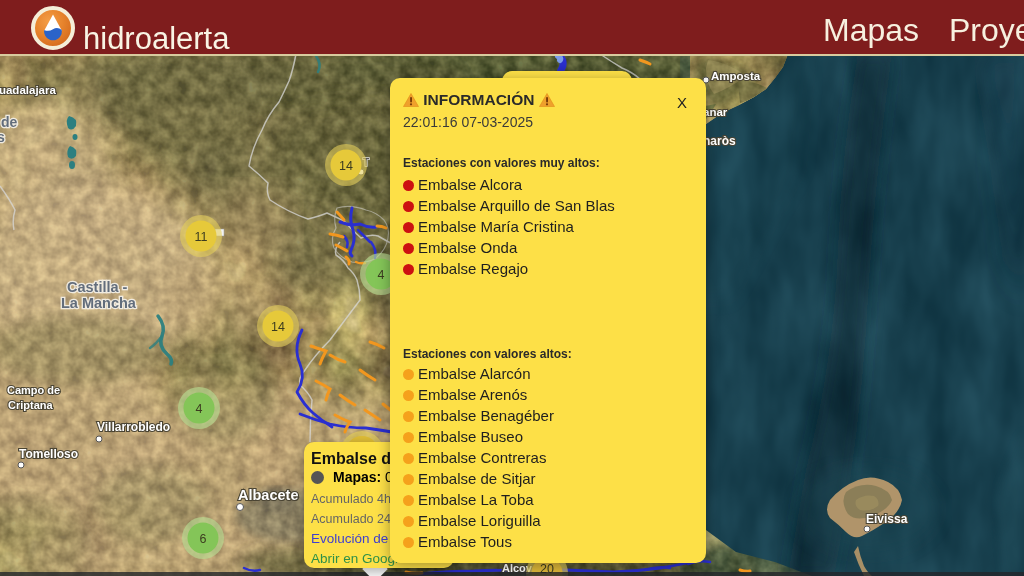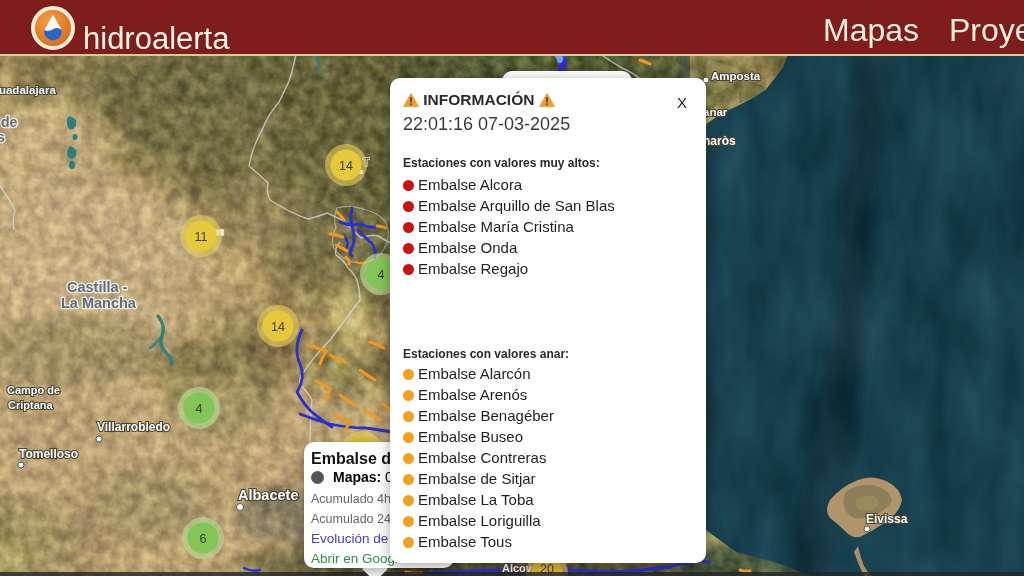--- a/index.html
+++ b/index.html
@@ -7,27 +7,27 @@
        font-family:"Liberation Sans",sans-serif;background:#c7a97c;}
   #map{position:absolute;left:0;top:0;width:1024px;height:576px;}
   
   #hdr{position:absolute;left:0;top:0;width:1024px;height:54px;background:#7f1d1d;
        border-bottom:2px solid #d9cb9e;z-index:40;}
   #logo{position:absolute;left:31px;top:6px;width:36px;height:36px;border-radius:50%;
         border:4px solid #f5eed8;background:radial-gradient(circle at 38% 32%,#f49d45 0%,#e8862e 40%,#d86f20 75%,#cd671d 100%);}
   #brand{position:absolute;left:83px;top:21px;font-size:31px;color:#f9f4e4;}
   .nav{position:absolute;top:12px;font-size:32px;color:#f7f0df;}
   
-  .pop{position:absolute;background:#ffffff;border-radius:10px;box-shadow:0 3px 14px rgba(0,0,0,.35);}
+  .pop{position:absolute;background:#fde047;border-radius:10px;box-shadow:0 3px 14px rgba(0,0,0,.35);}
   #pop2{left:502px;top:71px;width:130px;height:40px;z-index:6;}
   #popMain{left:390px;top:78px;width:316px;height:485px;z-index:10;font-size:15px;color:#1f1f1f;}
   #popMain .abs{position:absolute;left:13px;white-space:nowrap;}
   #ptitle{top:13px;font-weight:bold;font-size:15.5px;color:#2a2a2a;}
   #pclose{position:absolute;top:16px;right:19px;font-size:15px;color:#222;}
-  #pdate{top:36px;font-size:18px;color:#3a3a3a;}
+  #pdate{top:36px;font-size:14px;color:#3a3a3a;}
   .phead{font-weight:bold;font-size:12px;color:#2a2a2a;line-height:21px;}
   ul.plist{list-style:none;margin:0;padding:0;}
   ul.plist li{line-height:21px;height:21px;}
   .dot{display:inline-block;width:11px;height:11px;border-radius:50%;margin-right:4px;vertical-align:-1px;}
   .dr{background:#cc1111;}
   .do{background:#f5a11c;}
   .tri{display:inline-block;vertical-align:-2px;}
   
   #popS{left:304px;top:442px;width:150px;height:126px;z-index:8;}
   #popS .abs{position:absolute;left:7px;white-space:nowrap;}
@@ -281,21 +281,21 @@
   <div id="pclose">X</div>
   <div class="abs" id="pdate">22:01:16 07-03-2025</div>
   <div class="abs phead" style="top:75px;">Estaciones con valores muy altos:</div>
   <ul class="plist abs" style="top:96px;">
     <li><span class="dot dr"></span>Embalse Alcora</li>
     <li><span class="dot dr"></span>Embalse Arquillo de San Blas</li>
     <li><span class="dot dr"></span>Embalse María Cristina</li>
     <li><span class="dot dr"></span>Embalse Onda</li>
     <li><span class="dot dr"></span>Embalse Regajo</li>
   </ul>
-  <div class="abs phead" style="top:266px;">Estaciones con valores anar:</div>
+  <div class="abs phead" style="top:266px;">Estaciones con valores altos:</div>
   <ul class="plist abs" style="top:285px;">
     <li><span class="dot do"></span>Embalse Alarcón</li>
     <li><span class="dot do"></span>Embalse Arenós</li>
     <li><span class="dot do"></span>Embalse Benagéber</li>
     <li><span class="dot do"></span>Embalse Buseo</li>
     <li><span class="dot do"></span>Embalse Contreras</li>
     <li><span class="dot do"></span>Embalse de Sitjar</li>
     <li><span class="dot do"></span>Embalse La Toba</li>
     <li><span class="dot do"></span>Embalse Loriguilla</li>
     <li><span class="dot do"></span>Embalse Tous</li>

